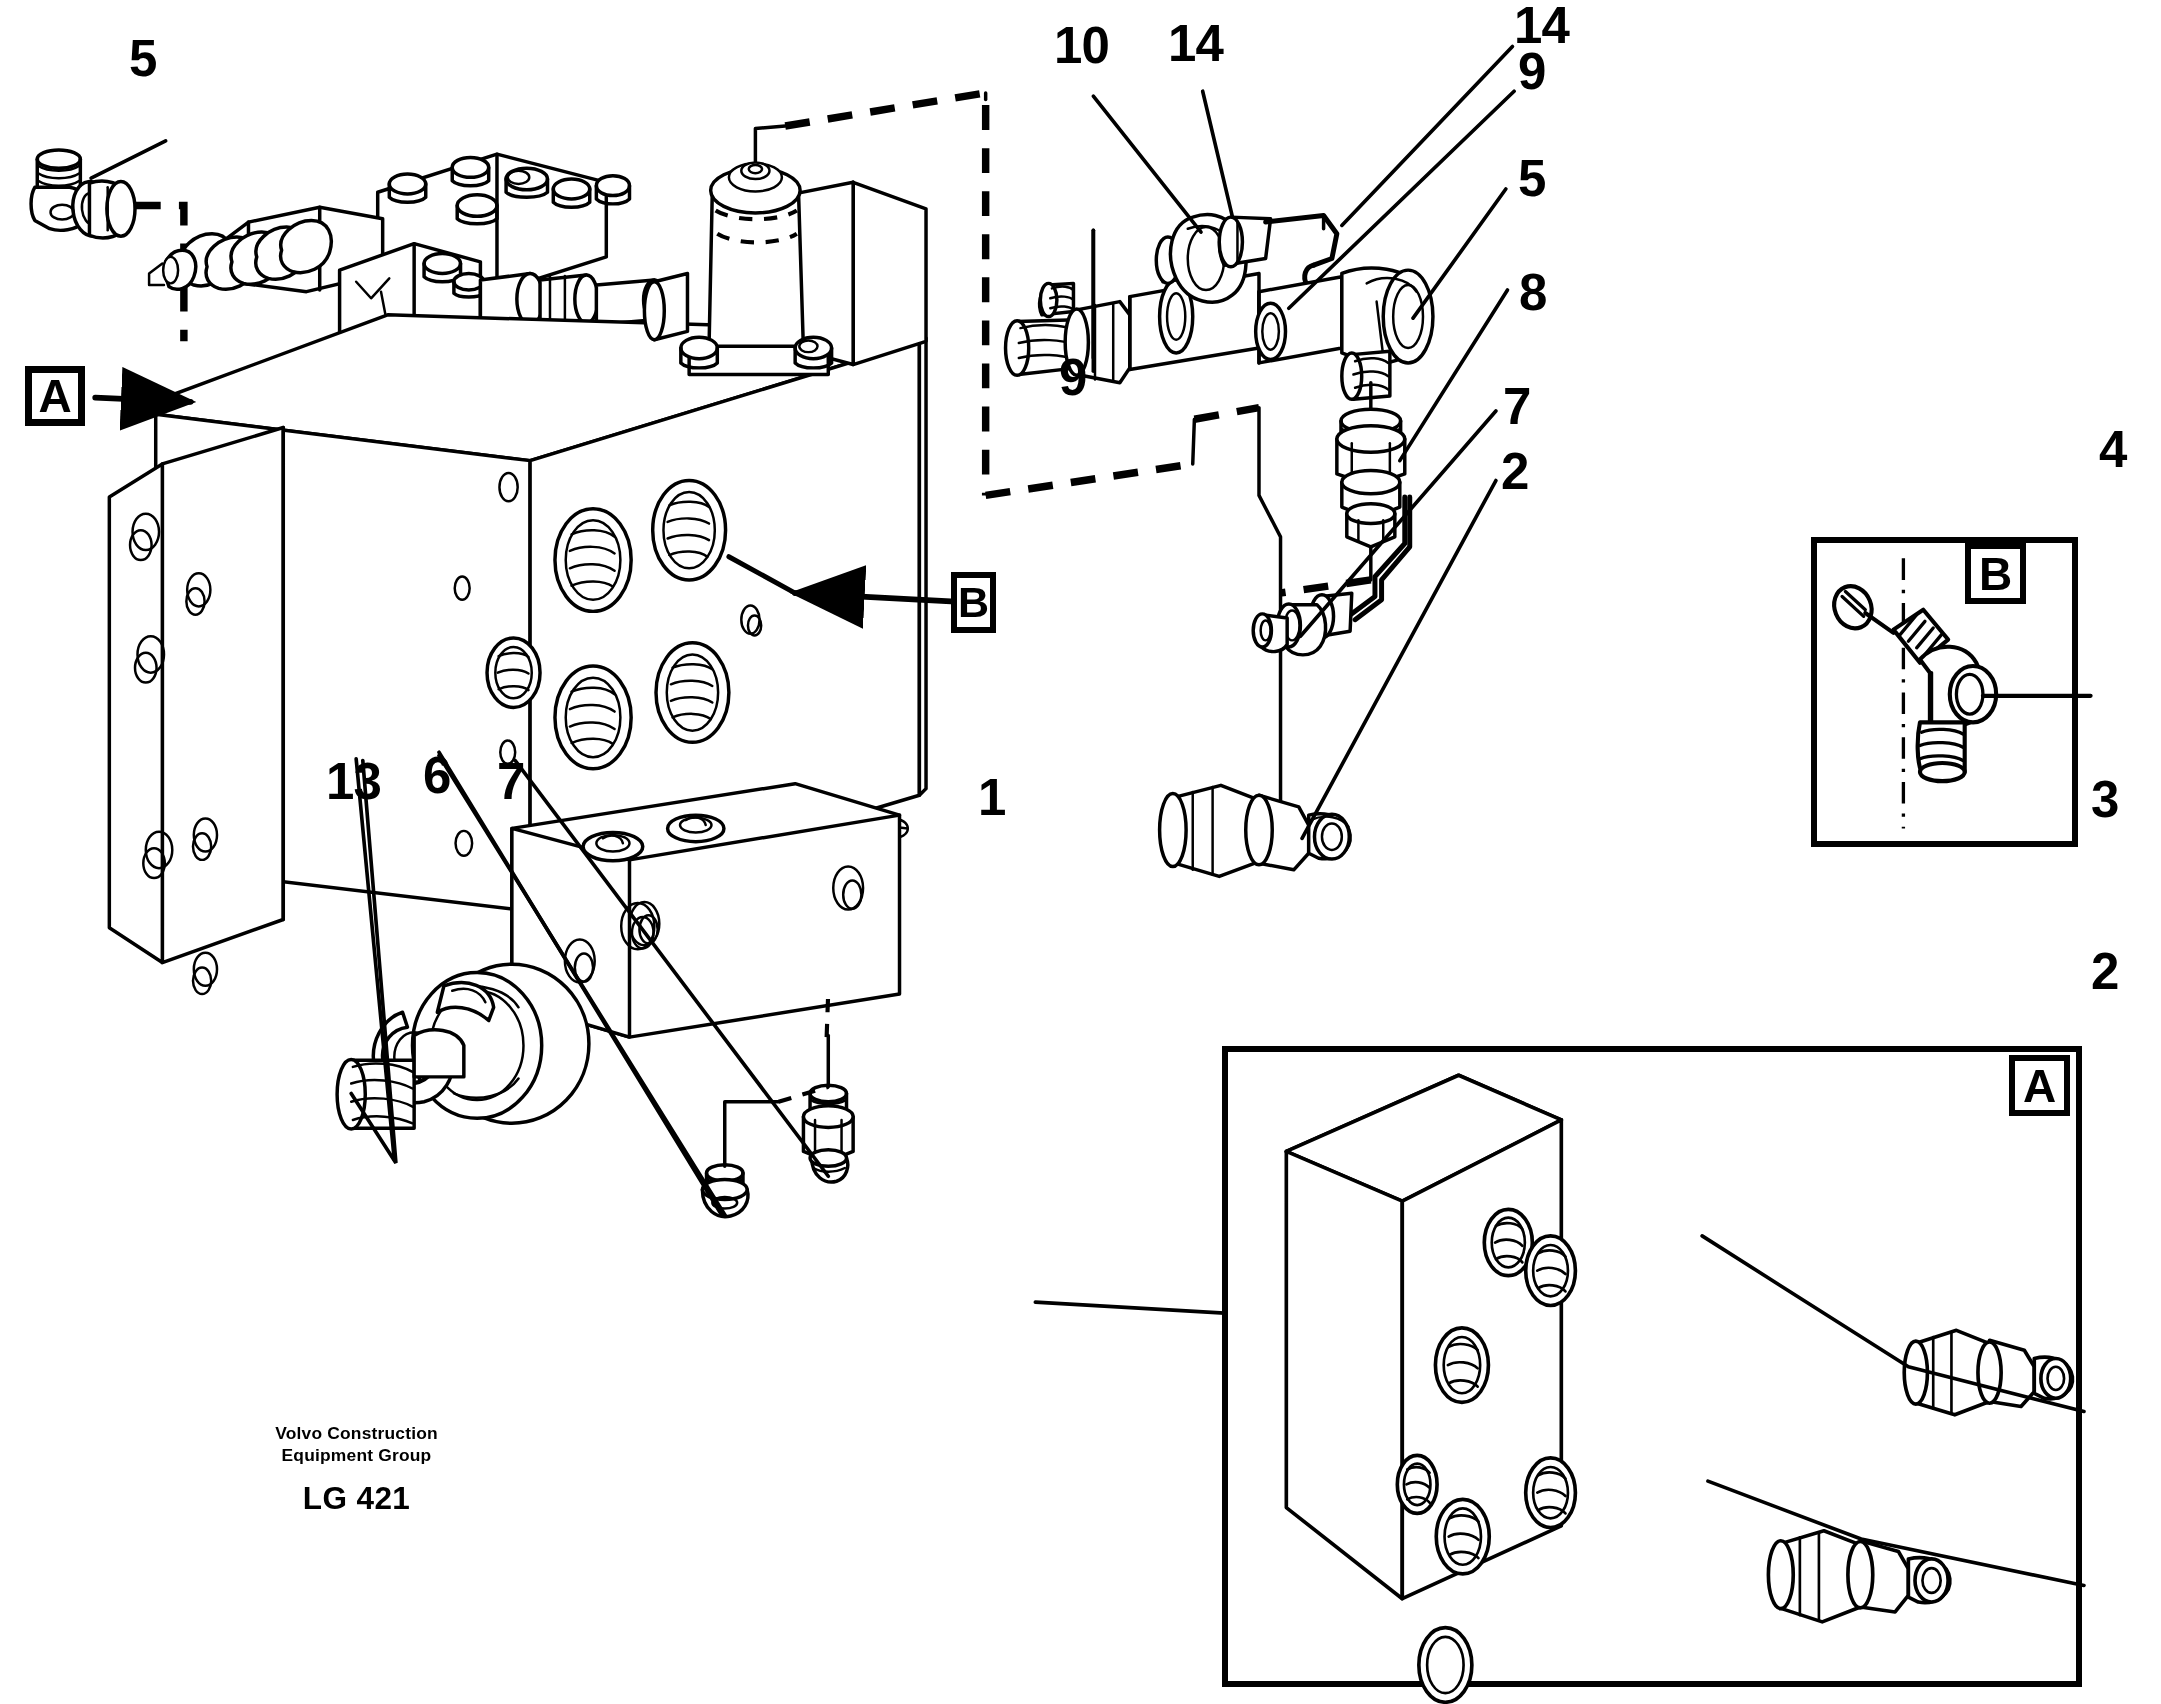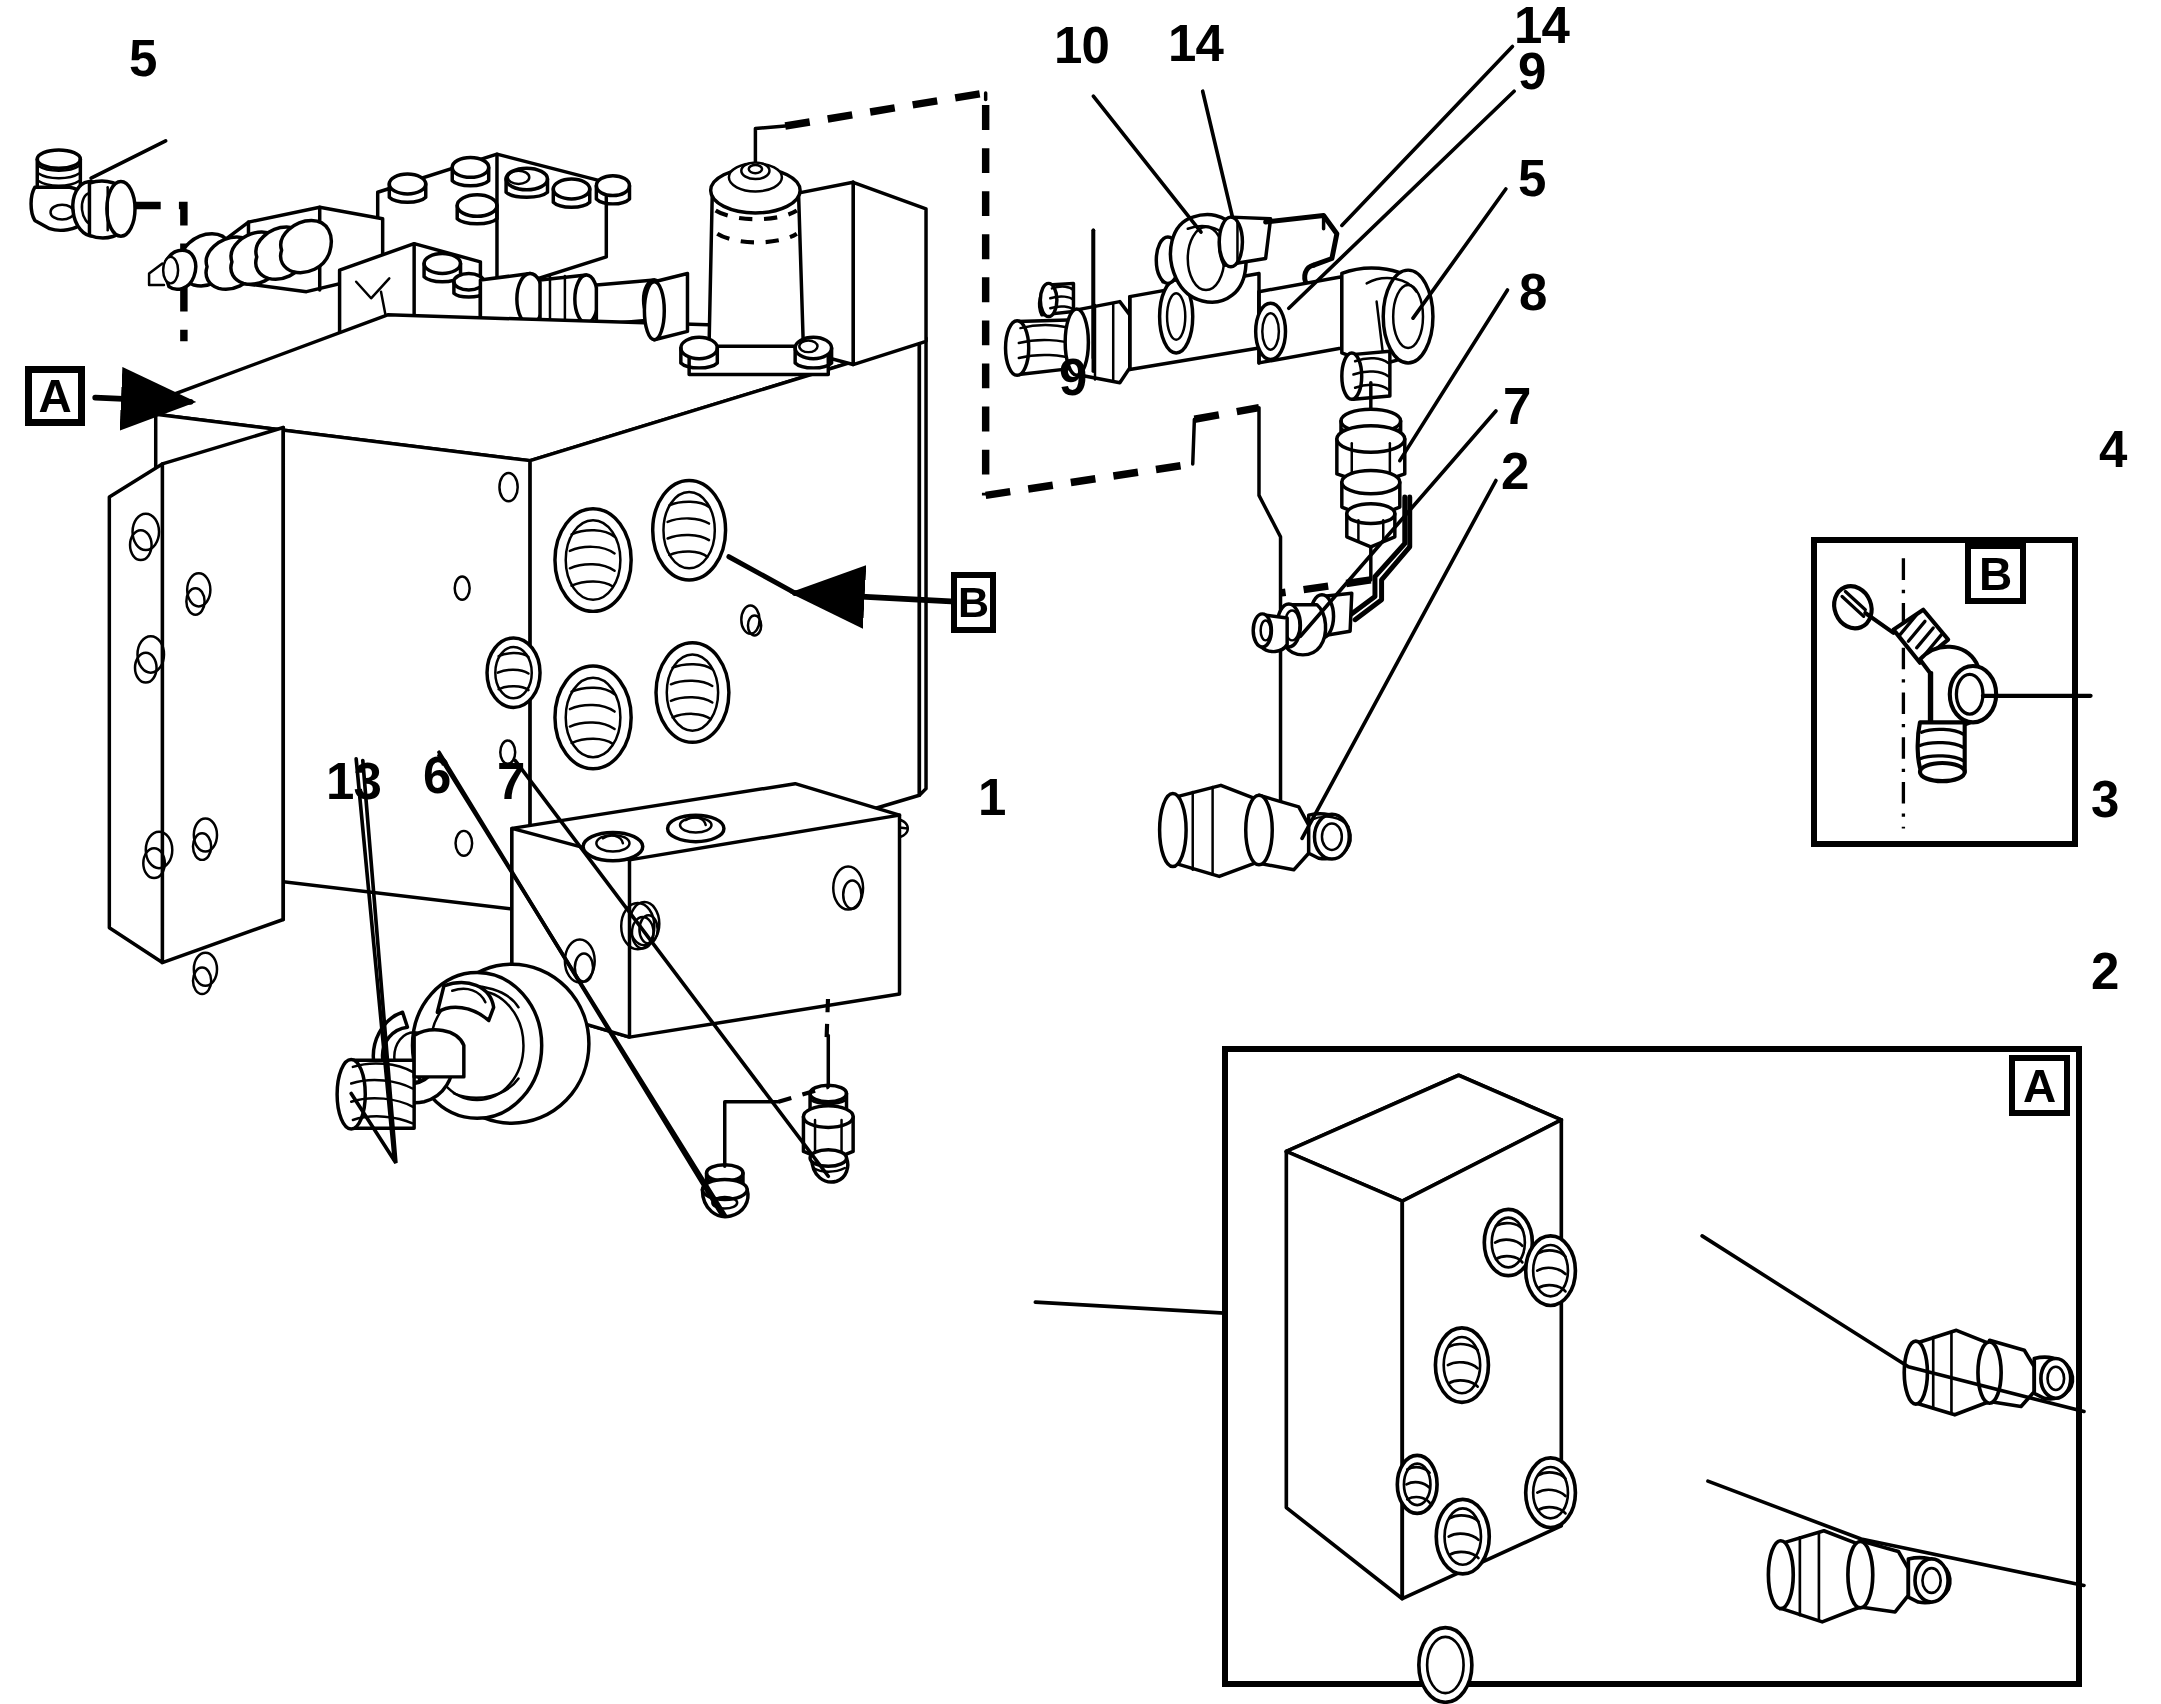--- a/index.html
+++ b/index.html
@@ -672,15 +672,20 @@
   <div class="callout-num" style="left:1503px; top:381px;">7</div>
   <div class="callout-num" style="left:1501px; top:446px;">2</div>
   <div class="callout-num" style="left:326px; top:756px;">13</div>
   <div class="callout-num" style="left:423px; top:750px;">6</div>
   <div class="callout-num" style="left:497px; top:756px;">7</div>
   <div class="callout-num" style="left:2099px; top:424px;">4</div>
   <div class="callout-num" style="left:978px; top:772px;">1</div>
   <div class="callout-num" style="left:2091px; top:774px;">3</div>
   <div class="callout-num" style="left:2091px; top:946px;">2</div>
 
+  <div class="footer-block">
+    <div class="footer-line">Volvo Construction</div>
+    <div class="footer-line">Equipment Group</div>
+    <div class="footer-code">LG 421</div>
+  </div>
 
 </div>
 
 
 </body></html>

